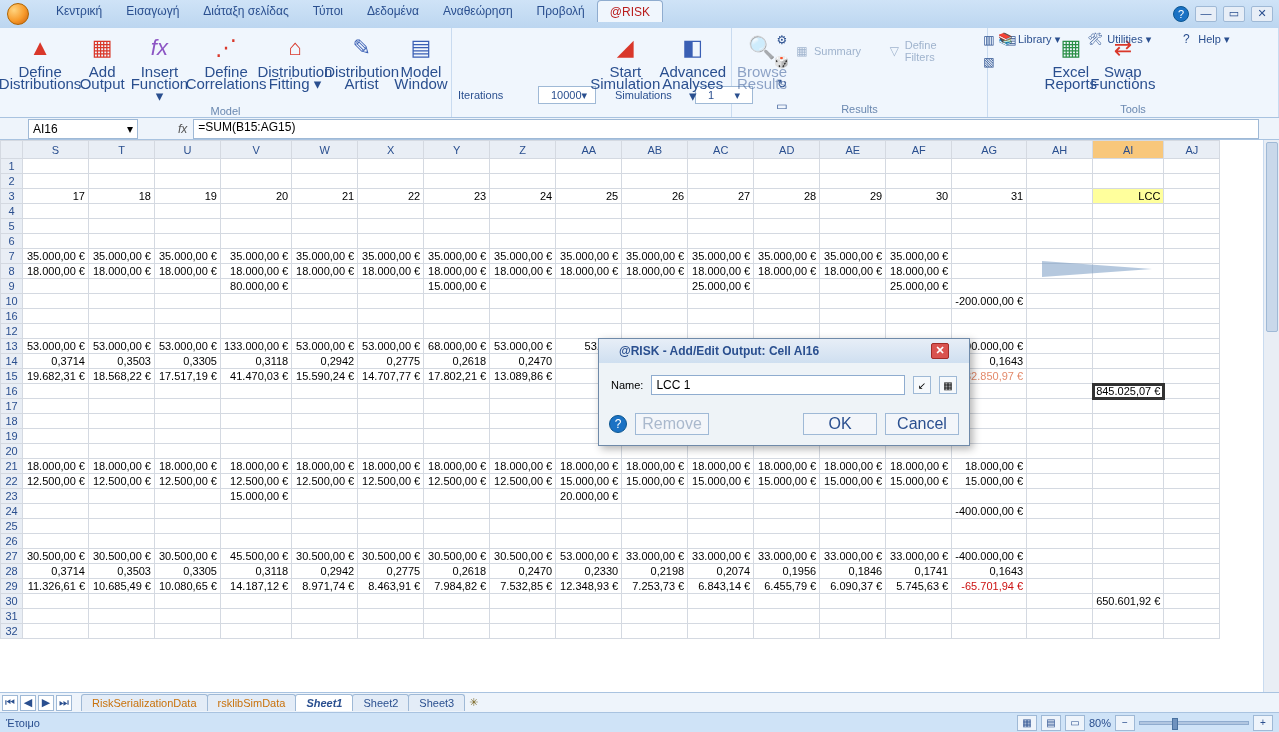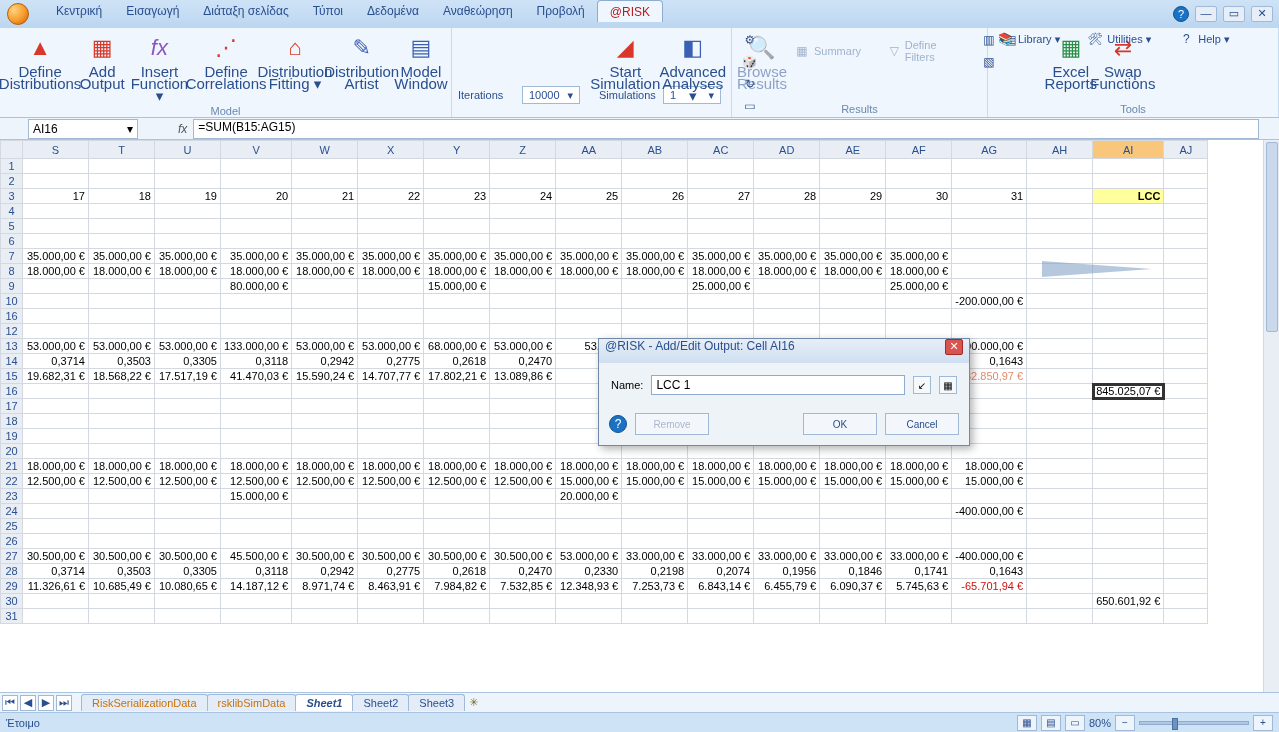--- a/index.html
+++ b/index.html
@@ -23,41 +23,41 @@
 .group-label { text-align:center; color:#6a88b0; font-size:11px; padding:1px 0 2px; }
 .rbtn { display:flex; flex-direction:column; align-items:center; justify-content:flex-start; padding:2px 4px; border-radius:3px; min-width:48px; }
 .rbtn .ico { width:32px; height:32px; display:flex; align-items:center; justify-content:center; font-size:22px; margin-bottom:2px; }
 .rbtn .lbl { text-align:center; font-size:15px; color:#2a4f8f; line-height:12px; }
 .small-stack { display:flex; flex-direction:row; gap:19px; }
 .small-item { display:flex; align-items:center; gap:4px; padding:1px 4px; font-size:11px; color:#2a4f8f; }
 .small-item.disabled { color:#9fb3cd; }
 .ico-sm { width:16px; height:16px; display:inline-flex; align-items:center; justify-content:center; font-size:12px; }
 .simrow { display:flex; align-items:center; gap:4px; font-size:11px; color:#2a4f8f; }
 .simrow input, .simrow .spin { height:18px; font-size:11px; border:1px solid #9fb9d6; background:#fff; }
-.simrow .spin { width:58px; display:flex; align-items:center; justify-content:space-between; padding:0 6px; }
+.simrow .spin { width:58px; display:flex; align-items:center; justify-content:space-between; padding:0 12px;margin-left:16px; }
 .simicons { display:flex; gap:2px; flex-wrap:wrap; width:140px; }
 .simicons .mini { width:20px; height:20px; border:1px solid transparent; display:flex; align-items:center; justify-content:center; font-size:12px; color:#2a4f8f; }
 
 
 .fbar { height:22px; display:flex; align-items:center; border-bottom:1px solid #a9c3e0; background:#eef4fb; }
 .namebox { width:110px; height:20px; border:1px solid #9fb9d6; background:#fff; margin-left:28px; display:flex; align-items:center; justify-content:space-between; padding:0 4px; font-size:12px; }
 .fx-label { margin:0 6px 0 40px; font-style:italic; color:#555; font-size:12px; }
 .formula-input { flex:1; height:20px; border:1px solid #9fb9d6; background:#fff; padding:0 4px; font-size:12px; margin-right:20px; }
 
 
 .grid-wrap { height: 552px; overflow:hidden; position:relative; background:#fff;}
 table.grid { border-collapse:collapse; table-layout:fixed; }
 .grid th, .grid td { border:1px solid #d4d9e1; height:15px; font-size:11px; padding:0 3px; white-space:nowrap; }
 .grid thead th { background:#e9eef5; color:#2a4f8f; text-align:center; font-weight:normal; height:18px; }
 .grid thead th.sel { background:#f8c77b; }
 .grid tbody th { background:#e9eef5; color:#2a4f8f; text-align:center; font-weight:normal; width:22px; }
 .grid td { text-align:right; }
 .colw { width:66px; }
-.colnarrow { width:44px; }
-.yellow { background:#ffff9c; text-align:center; font-weight:bold;margin-left:48px; }
+.colnarrow { width:56px; }
+.yellow { background:#ffff9c; text-align:center; font-weight:normal;margin-left:48px; }
 .redtxt { color:#c11; }
 .selcell { outline:3px solid #333; outline-offset:-2px; background:#fff; }
 .redfaint { color:#e38a6b; }
 .triangle-arrow { position:absolute; left:1042px; top:255px; width:110px; height:28px; pointer-events:none; }
 
 
 .sheetbar { height:20px; background:#eef4fb; border-top:1px solid #a9c3e0; display:flex; align-items:center; font-size:11px; }
 .navbtn { width:16px; height:16px; border:1px solid #9fb9d6; margin-left:2px; display:flex; align-items:center; justify-content:center; color:#2a4f8f; background:#fff; }
 .sheet-tab { padding:2px 10px; background:#e3ecf7; border:1px solid #9fb9d6; border-bottom:none; margin-left:-1px; color:#2a4f8f; border-top-left-radius:3px; border-top-right-radius:3px; }
 .sheet-tab.active { background:#fff; font-weight:bold;font-style:italic; }
@@ -66,28 +66,28 @@
 
 
 .status { height:20px; background:#cfe3f7; border-top:1px solid #a9c3e0; display:flex; align-items:center; font-size:11px; color:#2a4f8f; padding:0 6px; }
 .status .right { margin-left:auto; display:flex; align-items:center; gap:4px; }
 .viewbtn { width:20px; height:16px; border:1px solid #9fb9d6; background:#eef4fb; display:flex; align-items:center; justify-content:center; font-size:10px; }
 .zoom-slider { width:110px; height:4px; background:#b1c6e0; position:relative; border:1px solid #8faccf; }
 .zoom-slider .thumb { position:absolute; top:-4px; left:32px; width:6px; height:12px; background:#6f92be; border:1px solid #4971a0; }
 
 
 .dialog { position:absolute; left:598px; top:338px; width:372px; background:#eef3f7; border:1px solid #6f8aa9; box-shadow:3px 3px 8px rgba(0,0,0,0.3); }
-.dialog .dtitle { height:24px; background:linear-gradient(#e7eef7,#cfdff0); display:flex; align-items:flex-start; padding:0 6px; font-size:12px; color:#2a4f8f; }
+.dialog .dtitle { height:24px; background:linear-gradient(#e7eef7,#cfdff0); display:flex; align-items:center; padding:0 20px; font-size:12px; color:#2a4f8f;font-weight:bold; }
 .dialog .dtitle .close { margin-left:auto; width:18px; height:16px; background:#d9534f; color:#fff; border:1px solid #a12c28; text-align:center; line-height:12px; border-radius:2px; font-size:11px;}
 .dialog .dbody { padding:12px; display:flex; align-items:center; gap:8px; }
 .dialog .dbody input { flex:1; height:20px; border:1px solid #8faccf; padding:0 4px; font-size:12px; background:#fff; }
 .dialog .ico-btn { width:18px; height:18px; border:1px solid #9fb9d6; background:#f6f9fc; display:flex; align-items:center; justify-content:center; font-size:10px; }
 .dialog .dfoot { padding:6px 10px 10px; display:flex; align-items:center; gap:8px; }
 .dialog .dhelp { width:18px; height:18px; border-radius:50%; background:#1b72c4; color:#fff; text-align:center; line-height:16px; font-size:12px; border:1px solid #0d5690; }
-.dialog button { width:74px; height:22px; font-size:10px; background:#f3f6fa; border:1px solid #9fb9d6; color:#2a4f8f; }
+.dialog button { width:74px; height:22px; font-size:16px; background:#f3f6fa; border:1px solid #9fb9d6; color:#2a4f8f; }
 .dialog button.disabled { color:#aab9cd; }
 
 .vscroll { position:absolute; right:0; top:140px; width:16px; height:552px; background:#e9eef5; border-left:1px solid #c9dbf0; }
 .vscroll .thumb { position:absolute; left:2px; top:2px; width:12px; height:190px; background:#c9d8ea; border:1px solid #9fb9d6; border-radius:2px; }
 </style>
 </head>
 <body>
 
 <div class="titlebar">
   <div class="office-btn">
@@ -918,20 +918,41 @@
           <td class=""></td>
           <td class=""></td>
           <td class=""></td>
           <td class=""></td>
           <td class=""></td>
           <td class=""></td>
           <td class=""></td>
           <td class=""></td>
           <td class=""></td>
         </tr>
+        <tr>
+          <th>32</th>
+          <td class=""></td>
+          <td class=""></td>
+          <td class=""></td>
+          <td class=""></td>
+          <td class=""></td>
+          <td class=""></td>
+          <td class=""></td>
+          <td class=""></td>
+          <td class=""></td>
+          <td class=""></td>
+          <td class=""></td>
+          <td class=""></td>
+          <td class=""></td>
+          <td class=""></td>
+          <td class=""></td>
+          <td class=""></td>
+          <td class=""></td>
+          <td class=""></td>
+        </tr>
       </tbody>
     </table>
 </div>
 <div class="vscroll">
     <div class="thumb"></div>
   </div>
 
 <svg class="triangle-arrow">
   <polygon points="0,6 110,14 0,22" fill="rgba(120,155,195,0.55)"></polygon>
 </svg>

